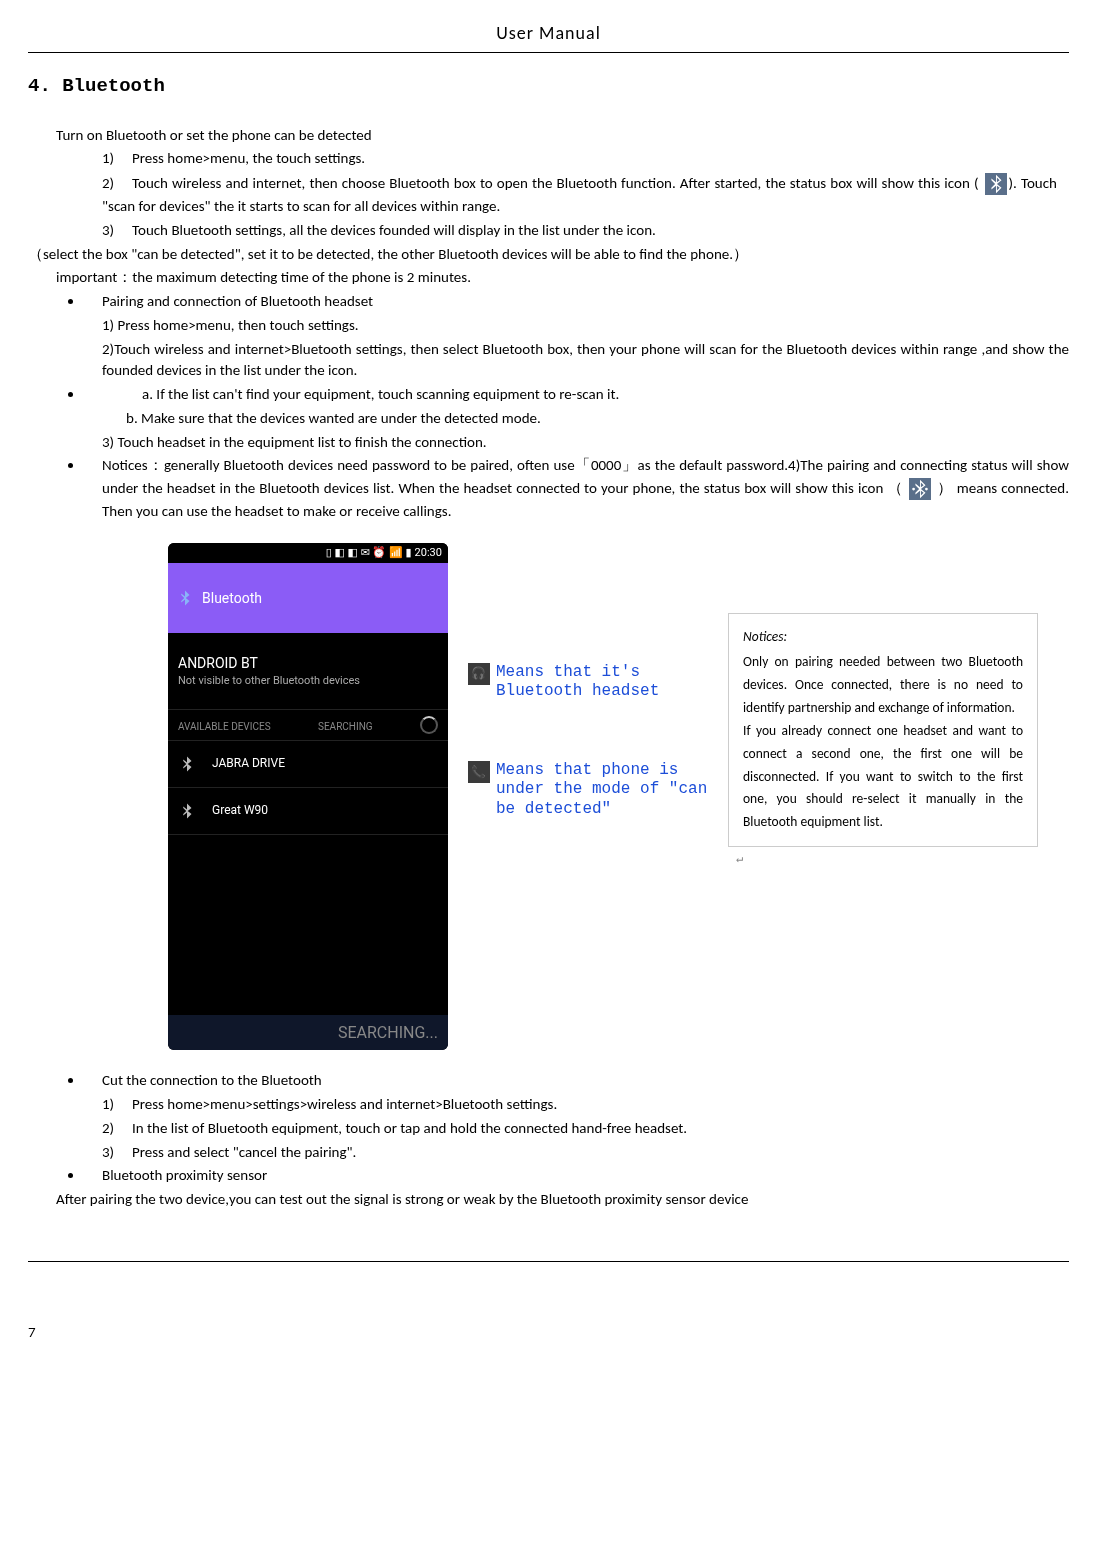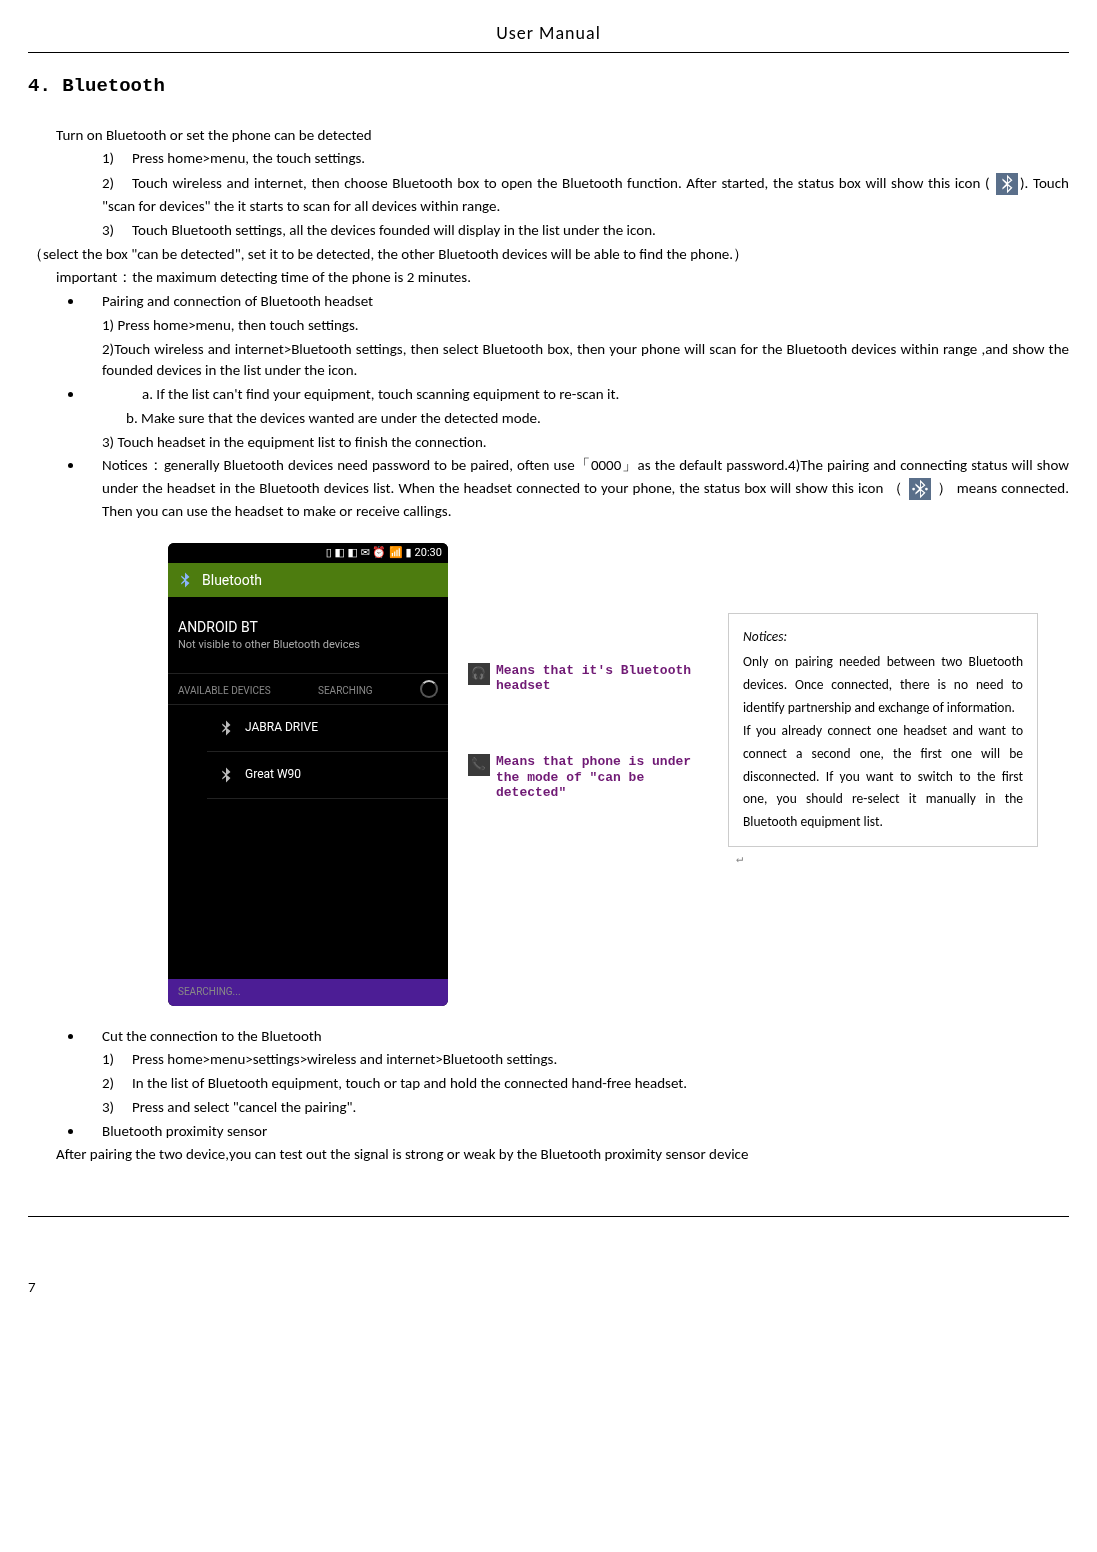--- a/index.html
+++ b/index.html
@@ -29,21 +29,21 @@
     margin: 10px 0 24px 0;
   }
   .para {
     margin: 2px 0;
   }
   .indent1 { margin-left: 28px; }
   .justify { text-align: justify; }
   ol.steps {
     list-style: none;
     padding: 0;
-    margin: 0 0 0 74px;
+    margin: 0 12px 0 74px;
   }
   ol.steps li {
     margin: 2px 0;
     text-align: justify;
   }
   ol.steps li .num {
     display: inline-block;
     width: 30px;
   }
   ul.bullets {
@@ -82,24 +82,24 @@
     display: flex;
     justify-content: flex-end;
     align-items: center;
     background: #000;
     height: 20px;
     padding: 0 6px;
     font-size: 11px;
     gap: 3px;
   }
   .phone .titlebar {
-    background: #4d7c0f;
+    background: #8b5cf6;
     display: flex;
     align-items: center;
-    padding: 6px 8px;
+    padding: 24px 8px;
     font-size: 14px;
     gap: 8px;
   }
   .phone .row {
     padding: 20px 10px;
     border-bottom: 1px solid #222;
   }
   .phone .row .big { font-size: 14px; }
   .phone .row .small { font-size: 11px; color: #aaa; }
   .phone .tabs {
@@ -113,35 +113,35 @@
   }
   .phone .spinner {
     width: 14px; height: 14px;
     border: 2px solid #555;
     border-top-color: #ccc;
     border-radius: 50%;
   }
   .phone .item {
     display: flex;
     align-items: center;
-    gap: 10px;
+    gap: 16px;
     padding: 12px 10px;
     border-bottom: 1px solid #222;
-    margin-left: 39px;
   }
   .phone .bt-mini {
     width: 18px; height: 22px;
     display: inline-block;
   }
   .phone .empty { height: 180px; }
   .phone .footer {
-    background: #4c1d95;
+    background: #0f172a;
     color: #888;
-    font-size: 10px;
+    font-size: 16px;
     padding: 6px 10px;
+    text-align: right;
   }
   .annots {
     display: flex;
     flex-direction: column;
     gap: 60px;
     margin-top: 120px;
   }
   .annot {
     display: flex;
     align-items: flex-start;
@@ -153,23 +153,23 @@
     background: #3a3a3a;
     display: flex;
     align-items: center;
     justify-content: center;
     color: #fff;
     font-size: 12px;
     flex-shrink: 0;
   }
   .annot-text {
     font-family: "Courier New", monospace;
-    font-weight: bold;
-    color: #701a75;
-    font-size: 13px;
+    font-weight: normal;
+    color: #1d4ed8;
+    font-size: 16px;
     line-height: 1.2;
   }
   .notice-box {
     border: 1px solid #ccc;
     padding: 12px 14px;
     width: 280px;
     font-size: 13.5px;
     line-height: 1.7;
     text-align: justify;
     margin-top: 70px;

